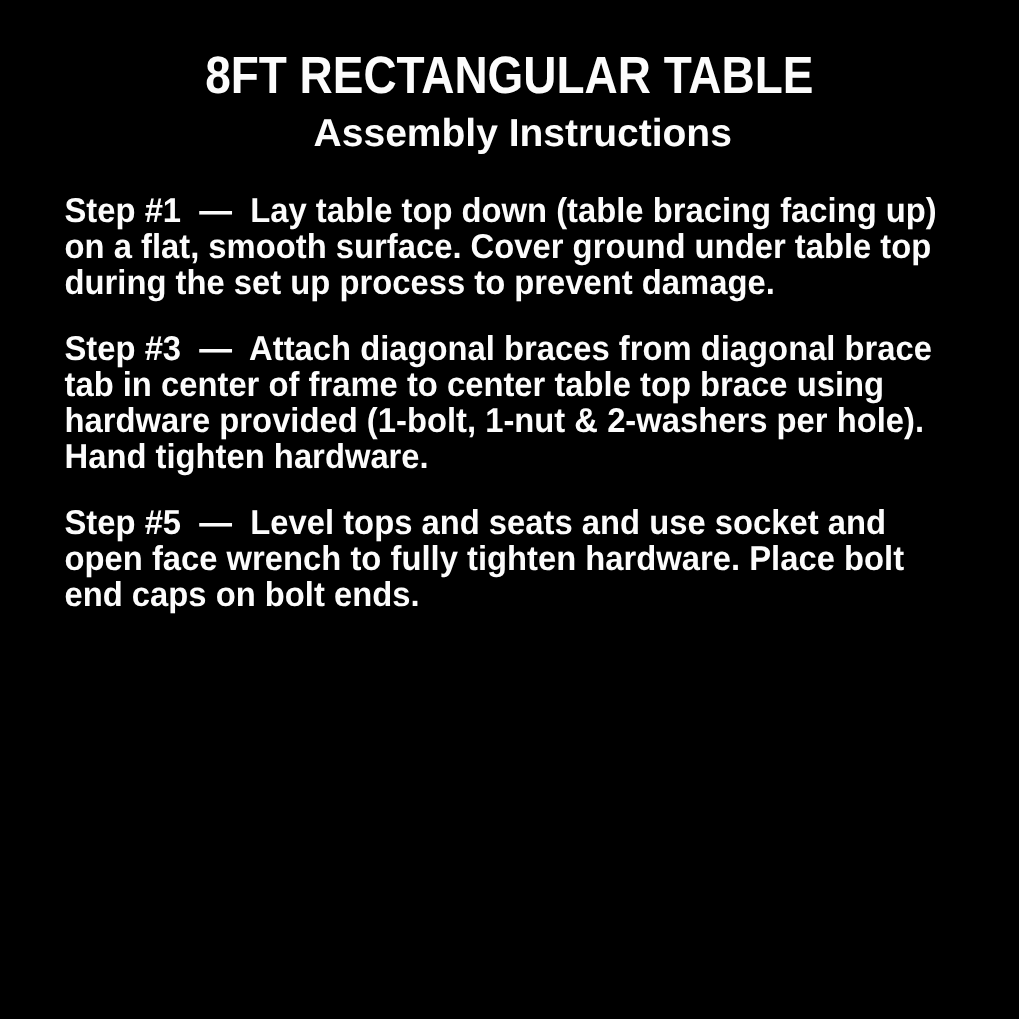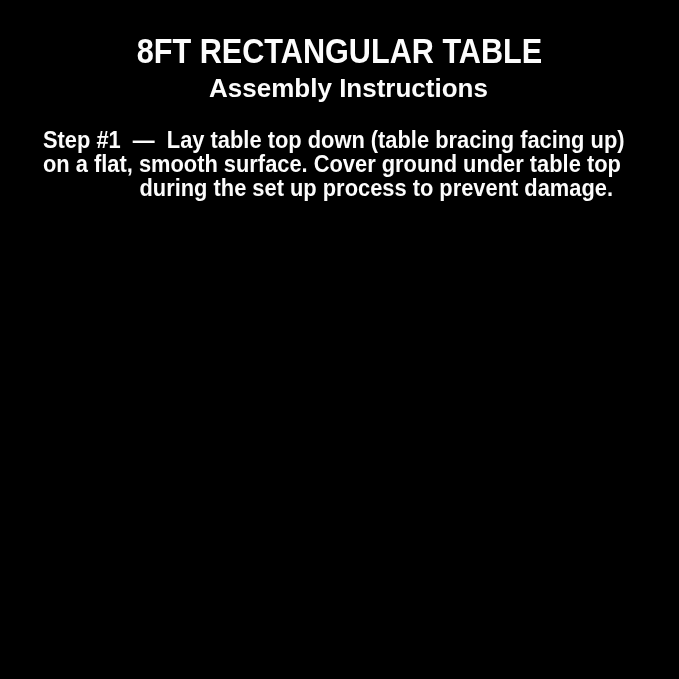--- a/index.html
+++ b/index.html
@@ -40,21 +40,20 @@
     text-align: center;
     white-space: pre;
     padding-left: 20px;
   }
   .steps {
     margin: 26px 0 0 43px;
     width: 600px;
   }
   .step {
     margin: 4px 0 20px 0;
-    text-align: right;
   }
   .line {
     font-size: 23px;
     line-height: 24px;
     white-space: pre;
     transform: scaleX(0.95);
     transform-origin: 0 50%;
   }
 </style>
 </head>
@@ -65,16 +64,27 @@
   <h2 class="subtitle">Assembly Instructions</h2>
 
   <div class="steps">
     <div class="step">
       <div class="line">Step #1  —  Lay table top down (table bracing facing up)</div>
       <div class="line">on a flat, smooth surface. Cover ground under table top</div>
       <div class="line">during the set up process to prevent damage.</div>
     </div>
 
 
+    <div class="step">
+      <div class="line">Step #3  —  Attach diagonal braces from diagonal brace</div>
+      <div class="line">tab in center of frame to center table top brace using</div>
+      <div class="line">hardware provided (1-bolt, 1-nut &amp; 2-washers per hole).</div>
+      <div class="line">Hand tighten hardware.</div>
+    </div>
 
 
+    <div class="step">
+      <div class="line">Step #5  —  Level tops and seats and use socket and</div>
+      <div class="line">open face wrench to fully tighten hardware. Place bolt</div>
+      <div class="line">end caps on bolt ends.</div>
+    </div>
   </div>
 </div>
 
 </body></html>

